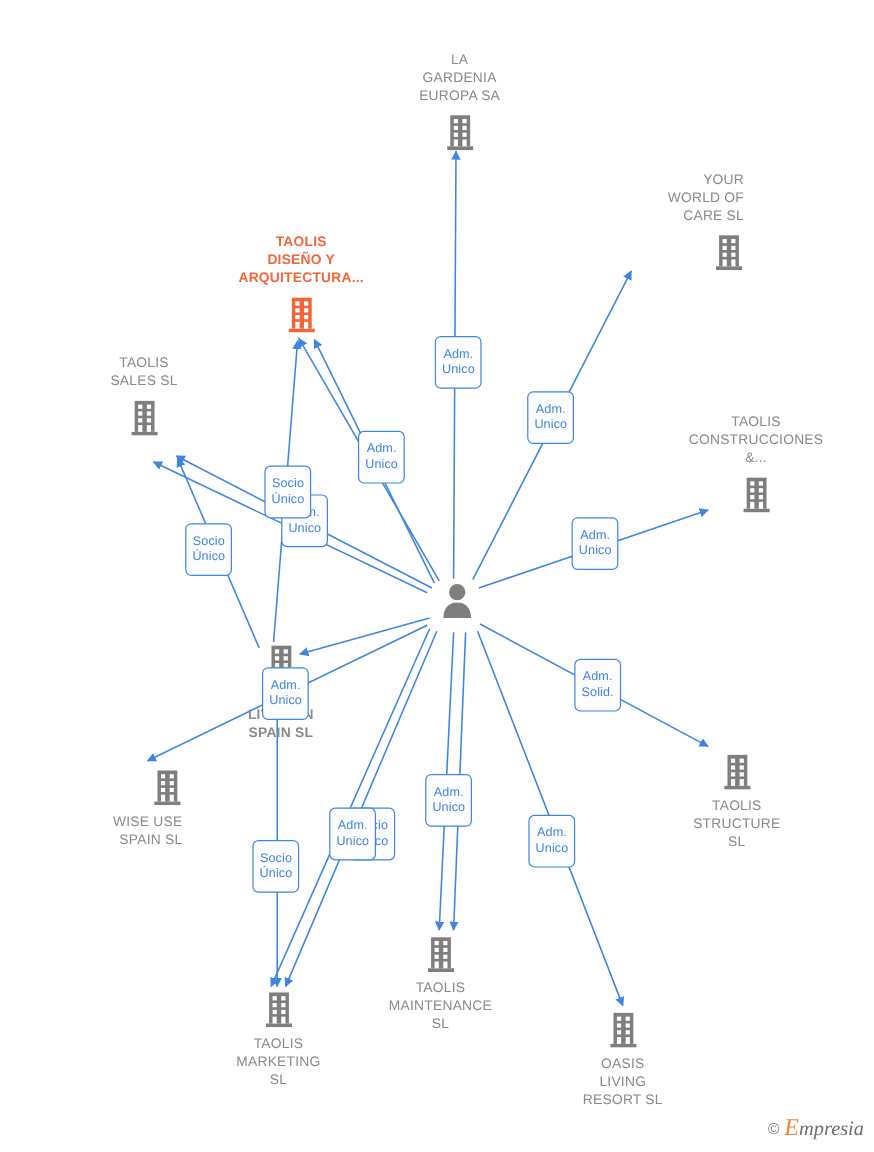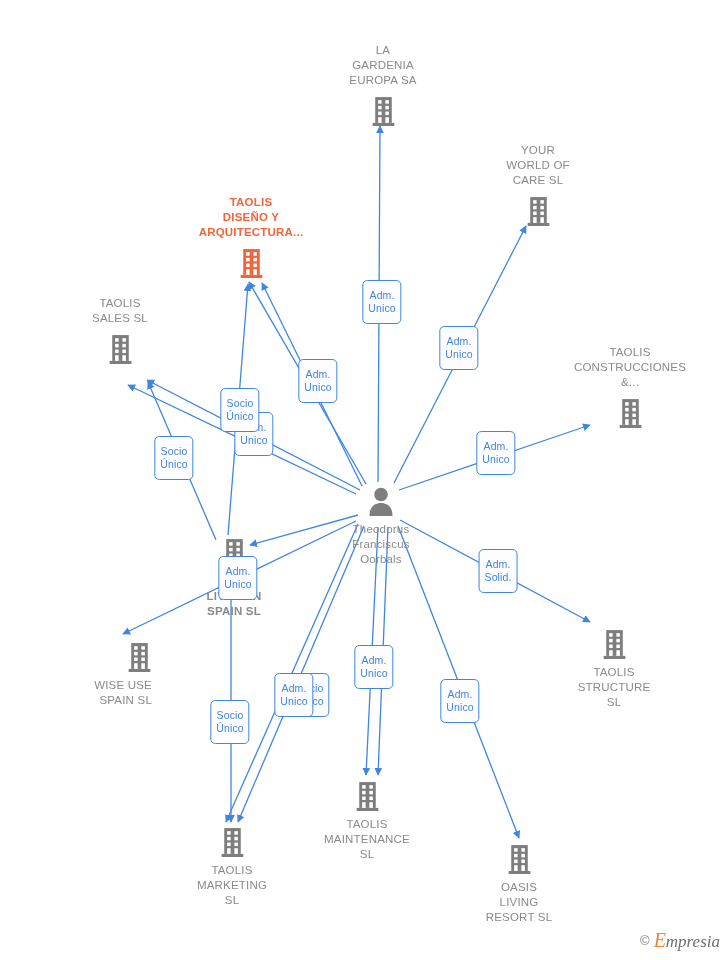--- a/index.html
+++ b/index.html
@@ -134,21 +134,21 @@
             <rect x="6.8" y="5" width="3.4" height="3.4" fill="#ffffff"></rect>
             <rect x="13.8" y="5" width="3.4" height="3.4" fill="#ffffff"></rect>
             <rect x="6.8" y="10.5" width="3.4" height="3.4" fill="#ffffff"></rect>
             <rect x="13.8" y="10.5" width="3.4" height="3.4" fill="#ffffff"></rect>
             <rect x="6.8" y="16" width="3.4" height="3.4" fill="#ffffff"></rect>
             <rect x="13.8" y="16" width="3.4" height="3.4" fill="#ffffff"></rect>
             <rect x="6.8" y="21.5" width="3.4" height="5.5" fill="#ffffff"></rect>
             <rect x="13.8" y="21.5" width="3.4" height="5.5" fill="#ffffff"></rect>
           </svg></span>
       </div>
-      <div class="node label-above" style="left: 538px; top: 143px;">
+      <div class="node label-above" style="left: 556px; top: 143px; text-align: right;">
         <span class="node-label">YOUR
 WORLD OF
 CARE SL</span>
         <span class="icon-wrap"><svg class="bldg" width="25" height="31" viewBox="0 0 24 30" aria-hidden="true">
             <rect x="4" y="2" width="16" height="25" fill="#7e7e7e"></rect>
             <rect x="1.5" y="27" width="21" height="3" fill="#7e7e7e"></rect>
             <rect x="6.8" y="5" width="3.4" height="3.4" fill="#ffffff"></rect>
             <rect x="13.8" y="5" width="3.4" height="3.4" fill="#ffffff"></rect>
             <rect x="6.8" y="10.5" width="3.4" height="3.4" fill="#ffffff"></rect>
             <rect x="13.8" y="10.5" width="3.4" height="3.4" fill="#ffffff"></rect>
@@ -307,23 +307,20 @@
           </svg></span>
         <span class="node-label">OASIS
 LIVING
 RESORT  SL</span>
       </div>
       <div class="node label-below" style="left: 381px; top: 480px;">
         <span class="icon-wrap"><svg class="person" width="28" height="30" viewBox="0 0 28 30" aria-hidden="true">
             <circle cx="14" cy="8.5" r="6.8" fill="#7e7e7e"></circle>
             <path d="M2.5 30 C2.5 20.5 8 17 14 17 C20 17 25.5 20.5 25.5 30 Z" fill="#7e7e7e"></path>
           </svg></span>
-        <span class="node-label">Theodorus
-Franciscus
-Oorbals</span>
       </div>
     </div>
   <div id="badges">
       <div class="badge" style="left: 382px; top: 302px; transform: translate(-50%, -50%); z-index: 5;">Adm.
 Unico</div>
       <div class="badge" style="left: 459px; top: 348px; transform: translate(-50%, -50%); z-index: 5;">Adm.
 Unico</div>
       <div class="badge" style="left: 318px; top: 381px; transform: translate(-50%, -50%); z-index: 5;">Adm.
 Unico</div>
       <div class="badge" style="left: 240px; top: 410px; transform: translate(-50%, -50%); z-index: 6;">Socio

